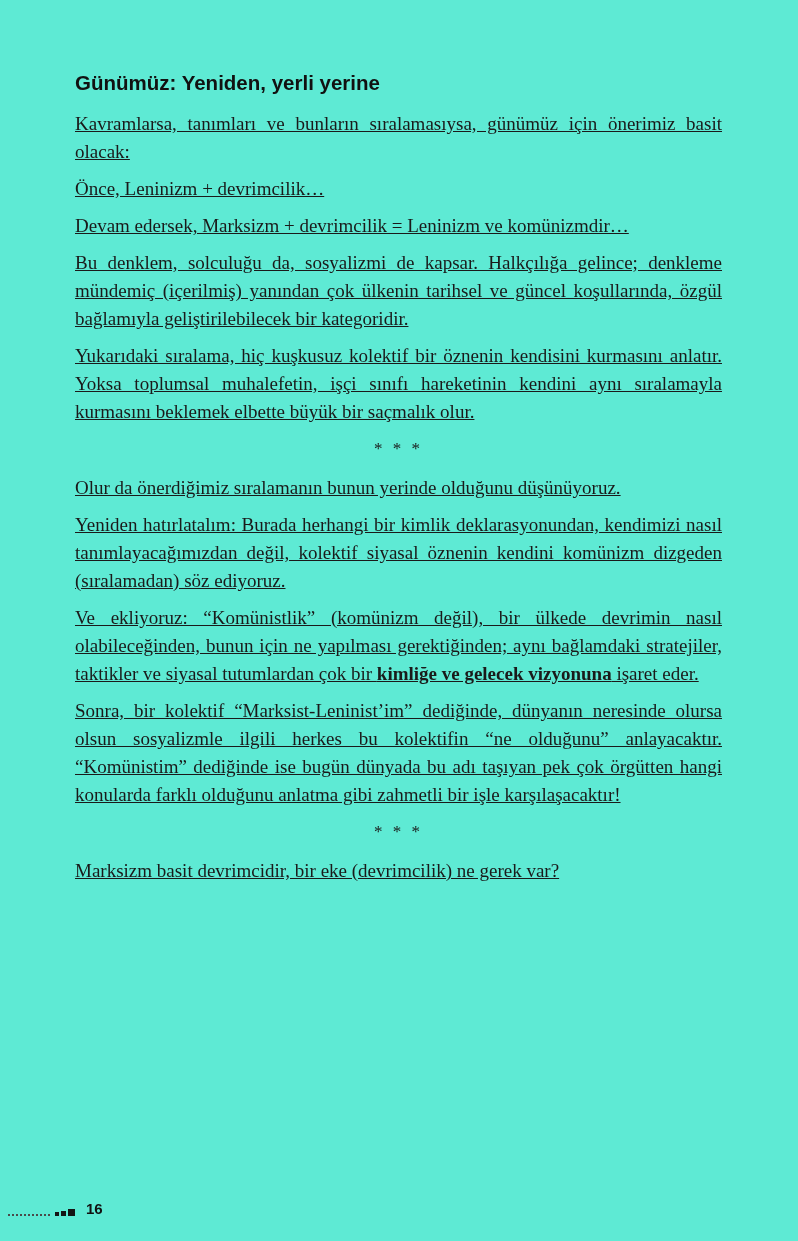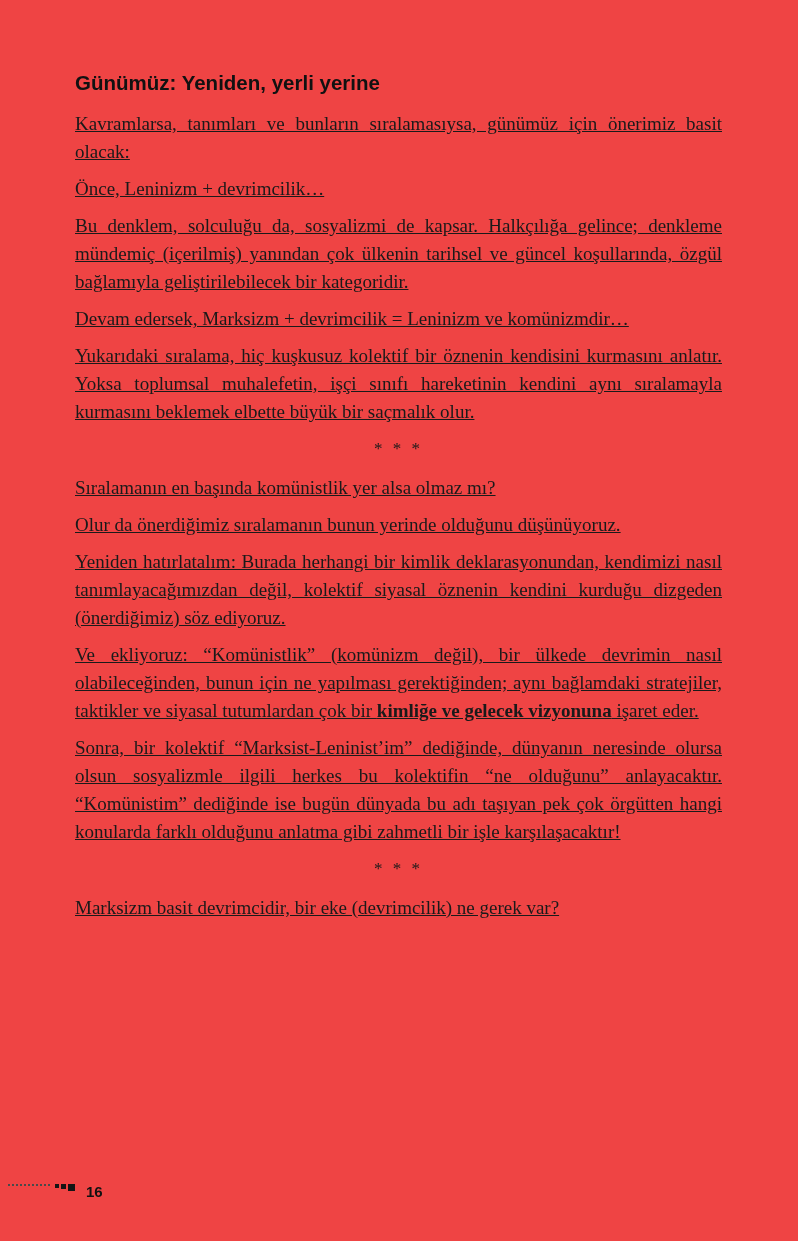--- a/index.html
+++ b/index.html
@@ -5,21 +5,21 @@
   html, body {
     margin: 0;
     padding: 0;
     background: #ffffff;
   }
   .page {
     position: relative;
     width: 798px;
     height: 1241px;
     box-sizing: border-box;
-    background: #ef4444;
+    background: #5eead4;
     padding: 70px 76px 0 75px;
     font-family: "Liberation Serif", serif;
     font-size: 19px;
     line-height: 28px;
     color: #1a1a1a;
     overflow: hidden;
   }
   .heading {
     font-family: "Liberation Sans", sans-serif;
     font-size: 20.5px;
@@ -39,23 +39,23 @@
   .separator {
     text-align: center;
     letter-spacing: 3px;
     font-size: 17px;
     margin: 3px 0 11px 0;
     color: #1a1a1a;
   }
   .footer {
     position: absolute;
     left: 8px;
-    bottom: 42px;
+    bottom: 25px;
     display: flex;
-    align-items: flex-start;
+    align-items: flex-end;
   }
   .dots {
     width: 42px;
     height: 0;
     border-top: 2px dotted #4a4a4a;
     margin-right: 5px;
   }
   .sq {
     display: inline-block;
     background: #141414;
@@ -75,29 +75,28 @@
 </style>
 </head>
 <body>
 
 <div class="page">
 
   <h1 class="heading">Günümüz: Yeniden, yerli yerine</h1>
 
   <p class="para">Kavramlarsa, tanımları ve bunların sıralamasıysa, günümüz için önerimiz basit olacak:</p>
   <p class="para">Önce, Leninizm + devrimcilik…</p>
+  <p class="para">Devam edersek, Marksizm + devrimcilik = Leninizm ve komünizmdir…</p>
   <p class="para">Bu denklem, solculuğu da, sosyalizmi de kapsar. Halkçılığa gelince; denkleme mündemiç (içerilmiş) yanından çok ülkenin tarihsel ve güncel koşullarında, özgül bağlamıyla geliştirilebilecek bir kategoridir.</p>
-  <p class="para">Devam edersek, Marksizm + devrimcilik = Leninizm ve komünizmdir…</p>
   <p class="para">Yukarıdaki sıralama, hiç kuşkusuz kolektif bir öznenin kendisini kurmasını anlatır. Yoksa toplumsal muhalefetin, işçi sınıfı hareketinin kendini aynı sıralamayla kurmasını beklemek elbette büyük bir saçmalık olur.</p>
 
   <div class="separator">* * *</div>
 
-  <p class="para">Sıralamanın en başında komünistlik yer alsa olmaz mı?</p>
   <p class="para">Olur da önerdiğimiz sıralamanın bunun yerinde olduğunu düşünüyoruz.</p>
-  <p class="para">Yeniden hatırlatalım: Burada herhangi bir kimlik deklarasyonundan, kendimizi nasıl tanımlayacağımızdan değil, kolektif siyasal öznenin kendini kurduğu dizgeden (önerdiğimiz) söz ediyoruz.</p>
+  <p class="para">Yeniden hatırlatalım: Burada herhangi bir kimlik deklarasyonundan, kendimizi nasıl tanımlayacağımızdan değil, kolektif siyasal öznenin kendini komünizm dizgeden (sıralamadan) söz ediyoruz.</p>
 
   <p class="para"><span>Ve ekliyoruz: “Komünistlik” (komünizm değil), bir ülkede devrimin nasıl olabileceğinden, bunun için ne yapılması gerektiğinden; aynı bağlamdaki stratejiler, taktikler ve siyasal tutumlardan çok bir </span><strong>kimliğe ve gelecek vizyonuna</strong><span> işaret eder.</span></p>
 
   <p class="para">Sonra, bir kolektif “Marksist-Leninist’im” dediğinde, dünyanın neresinde olursa olsun sosyalizmle ilgili herkes bu kolektifin “ne olduğunu” anlayacaktır. “Komünistim” dediğinde ise bugün dünyada bu adı taşıyan pek çok örgütten hangi konularda farklı olduğunu anlatma gibi zahmetli bir işle karşılaşacaktır!</p>
 
   <div class="separator">* * *</div>
 
   <p class="para">Marksizm basit devrimcidir, bir eke (devrimcilik) ne gerek var?</p>
 
   <div class="footer">

